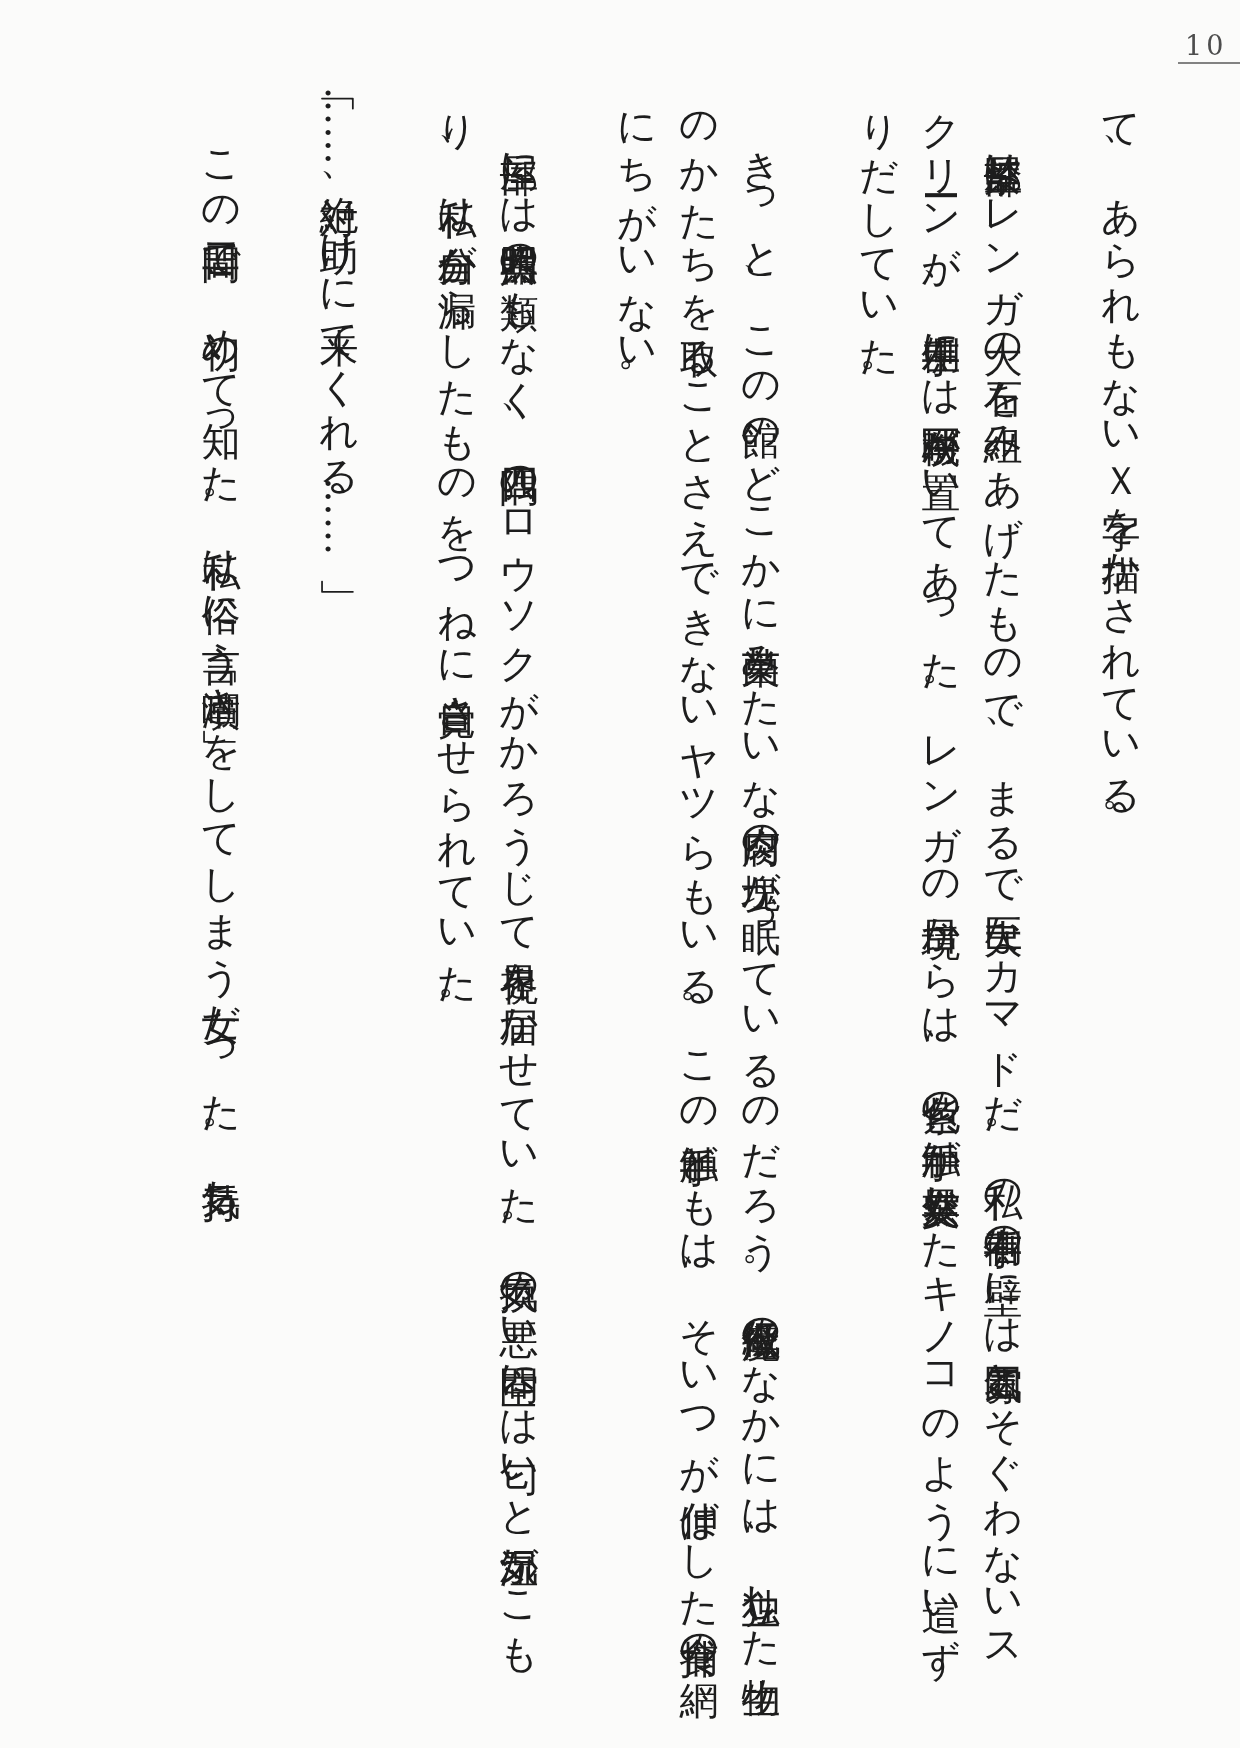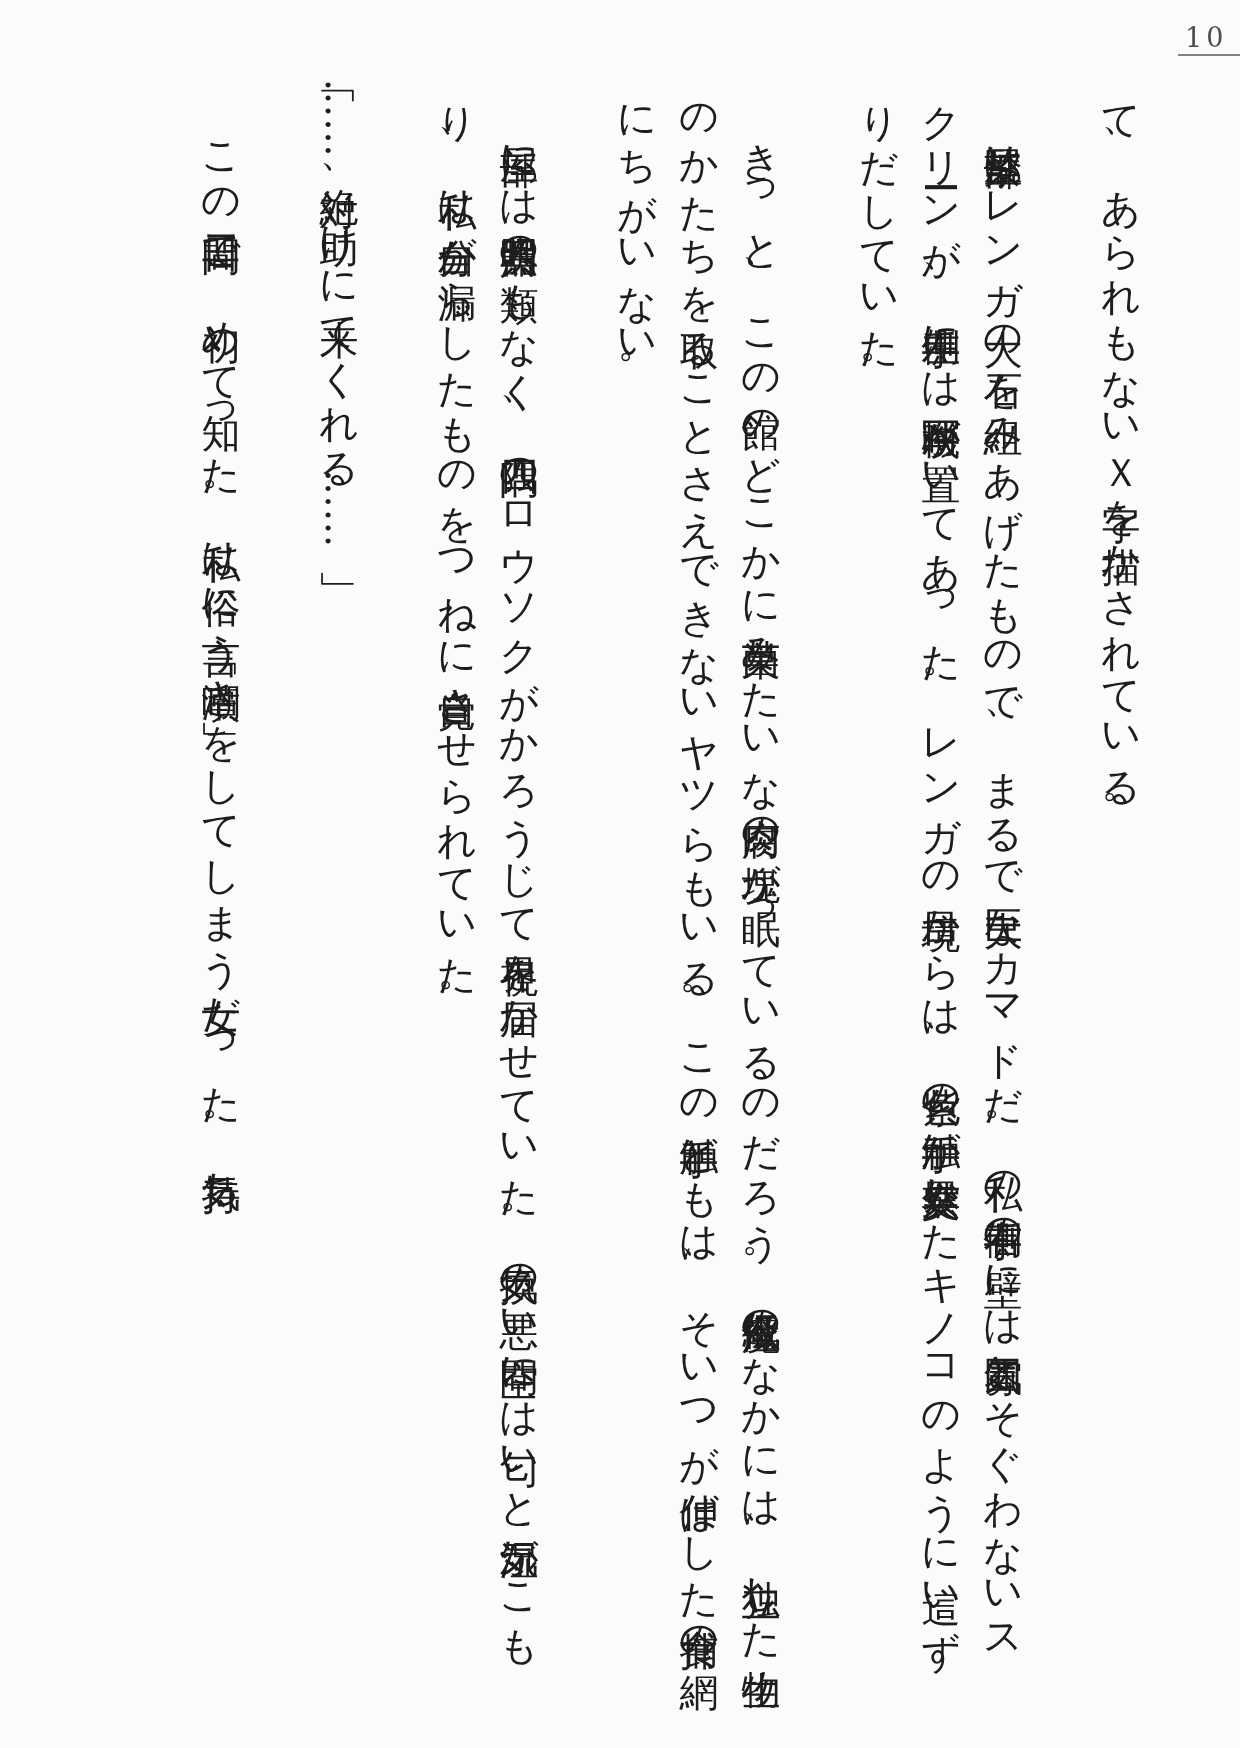--- a/index.html
+++ b/index.html
@@ -9,20 +9,21 @@
   body {
     width: 1240px;
     height: 1748px;
     position: relative;
     background: #fbfbfa;
     overflow: hidden;
   }
   .page {
     position: absolute;
     inset: 0;
+    margin-top: 8px;
   }
   
   .folio {
     position: absolute;
     top: 22px;
     right: 0;
     width: 62px;
     height: 34px;
     box-sizing: border-box;
     border-bottom: 2px solid #828282;

